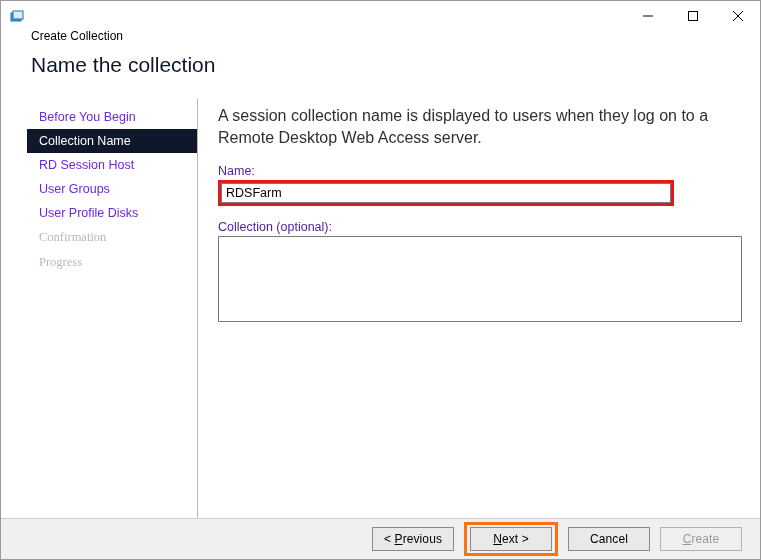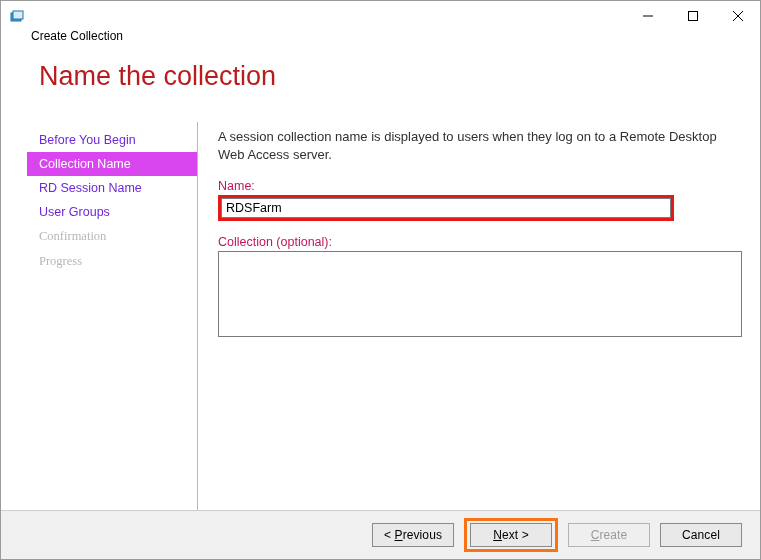--- a/index.html
+++ b/index.html
@@ -46,24 +46,24 @@
     border: none;
     font-family: inherit;
   }
   .winbtn svg { pointer-events: none; }
 
   
   .heading {
     padding: 18px 0 18px 26px;
   }
   .heading h1 {
-    margin: 12px;
-    font-size: 27px;
+    margin: 4px;
+    font-size: 21px;
     font-weight: 400;
-    color: #b91c1c;
+    color: #0f172a;
   }
 
   
   .body {
     flex: 1;
     display: flex;
     padding: 0 18px 0 26px;
     overflow: hidden;
   }
   .sidebar {
@@ -71,43 +71,43 @@
     border-right: 1px solid #b8b8b8;
     padding-top: 6px;
   }
   .step {
     padding: 5px 10px 5px 12px;
     font-size: 12.5px;
     color: #6d28d9;
     cursor: pointer;
   }
   .step.selected {
-    background: #d946ef;
+    background: #0f172a;
     color: #fff;
   }
   .step.disabled {
     color: #b7b7b7;
     cursor: default;
     font-family: Liberation Serif, serif;
   }
   .content {
     flex: 1;
     padding: 6px 0 0 20px;
     color: #3b3b3b;
   }
   .intro {
-    font-size: 13px;
+    font-size: 16px;
     line-height: 1.35;
     color: #303030;
     margin-bottom: 16px;
     max-width: 520px;
   }
   .field-label {
     font-size: 12.5px;
-    color: #be185d;
+    color: #4c1d95;
     margin-bottom: 2px;
   }
   .name-wrap {
     border: 3px solid #e21a1a;
     padding: 0;
     width: 456px;
     margin-bottom: 14px;
   }
   .name-input {
     width: 100%;
@@ -129,21 +129,21 @@
     outline: none;
   }
 
   
   .footer-sep {
     height: 1px;
     background: #cfcfcf;
     margin: 0;
   }
   .footer {
-    height: 48px;
+    height: 40px;
     background: #f0f0f0;
     display: flex;
     align-items: center;
     justify-content: flex-end;
     padding: 0 18px;
     gap: 10px;
   }
   .btn {
     min-width: 82px;
     height: 24px;
@@ -201,22 +201,23 @@
   </div>
 
   <div class="heading">
     <h1>Name the collection</h1>
   </div>
 
   <div class="body">
     <div class="sidebar">
       <div class="step">Before You Begin</div>
       <div class="step selected">Collection Name</div>
-      <div class="step">RD Session Name</div>
+      <div class="step">RD Session Host</div>
       <div class="step">User Groups</div>
+      <div class="step">User Profile Disks</div>
       <div class="step disabled">Confirmation</div>
       <div class="step disabled">Progress</div>
     </div>
 
     <div class="content">
       <div class="intro">A session collection name is displayed to users when they log on to a Remote Desktop Web Access server.</div>
 
       <div class="field-label">Name:</div>
       <div class="name-wrap">
         <input class="name-input" type="text" value="RDSFarm" style="">
@@ -231,19 +232,19 @@
 
   <div class="footer">
     <button class="btn">
       <span>&lt; </span><span class="ul">P</span><span>revious</span>
     </button>
     <span class="next-wrap">
       <button class="btn">
         <span class="ul">N</span><span>ext &gt;</span>
       </button>
     </span>
+    <button class="btn">Cancel</button>
     <button class="btn" disabled="">
       <span class="ul">C</span><span>reate</span>
     </button>
-    <button class="btn">Cancel</button>
   </div>
 
 </div>
 
 </body></html>

